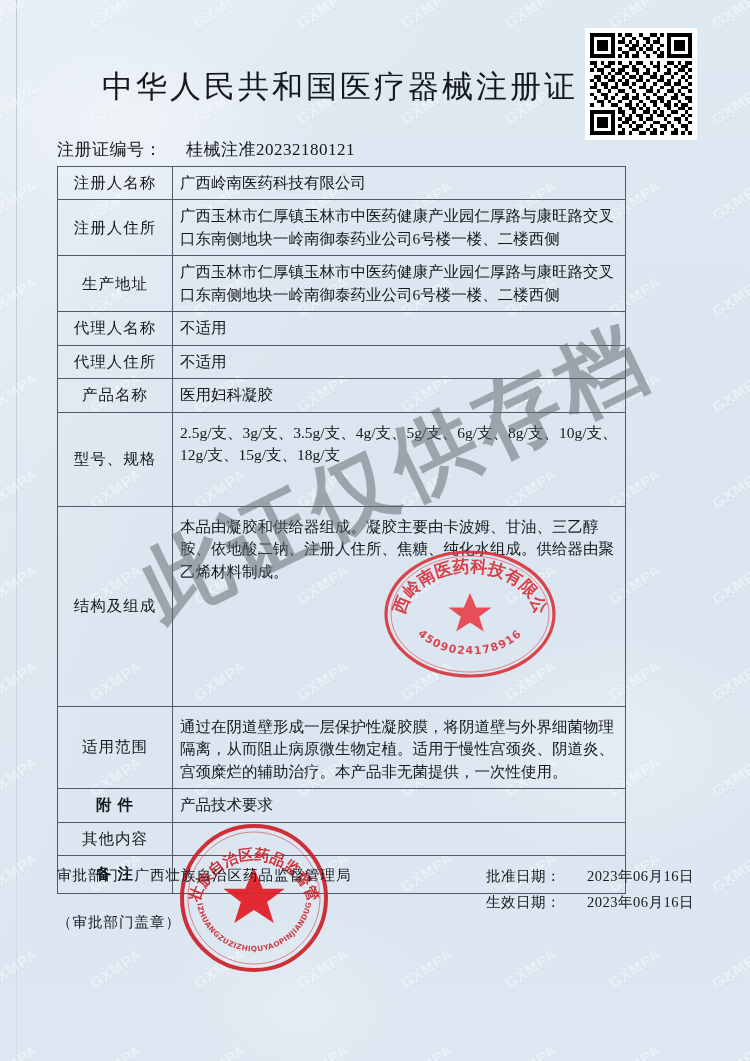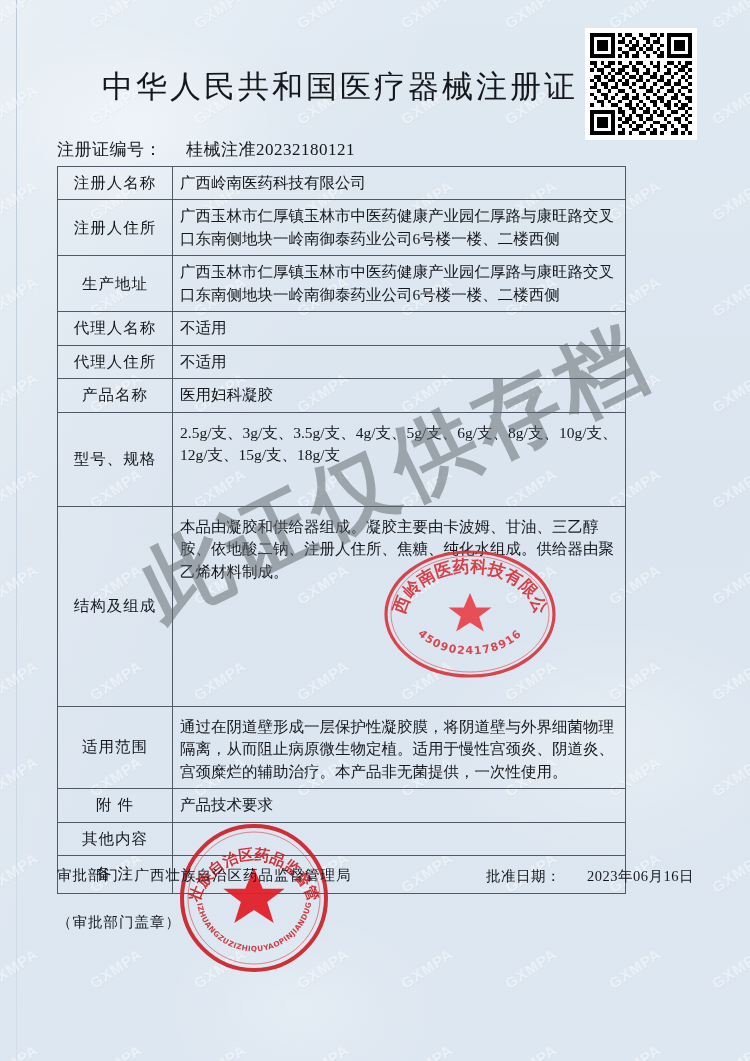--- a/index.html
+++ b/index.html
@@ -146,21 +146,21 @@
     width: 110px;
     text-align: center;
     padding: 5px 2px;
     letter-spacing: 1px;
   }
   td.val {
     padding: 5px 7px;
     text-align: left;
   }
   td.val.top { vertical-align: top; padding-top: 9px; }
-  .spaced { letter-spacing: 9px; padding-left: 9px; }
+  .spaced { letter-spacing: 9px; padding-left: 9px; font-weight: bold; }
 
   
   .seal {
     position: absolute;
     pointer-events: none;
   }
   .seal-company {
     left: 372px;
     top: 543px;
     width: 196px;
@@ -656,16 +656,19 @@
     <div class="footer-left">
       <div class="dept">
         <span>审批部门：</span><span>广西壮族自治区药品监督管理局</span>
       </div>
       <div class="stamp-note">（审批部门盖章）</div>
     </div>
     <div class="footer-right">
       <div>
         <span class="dl">批准日期：</span><span>2023年06月16日</span>
       </div>
+      <div>
+        <span class="dl">生效日期：</span><span>2023年06月16日</span>
+      </div>
     </div>
   </div>
 
 </div>
 
 </body></html>

